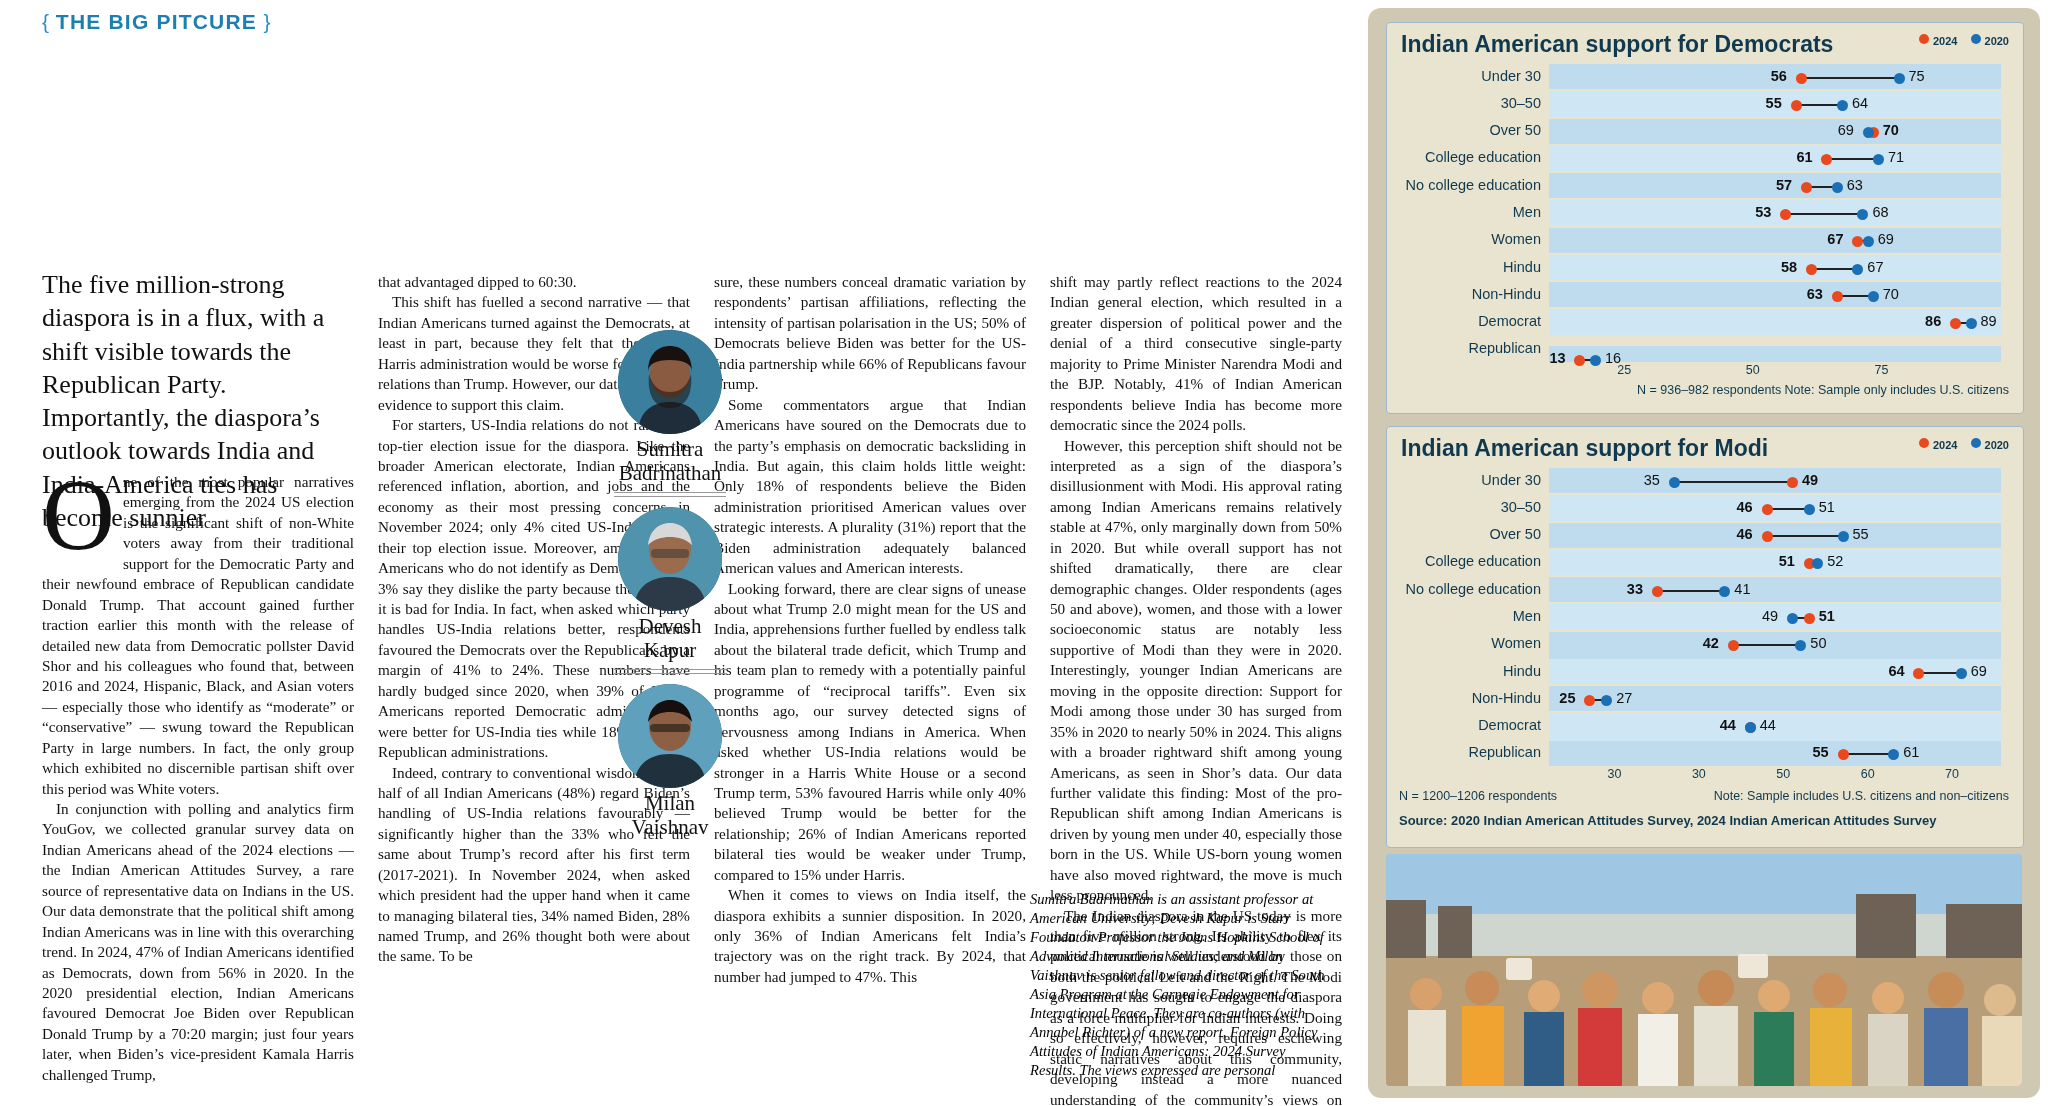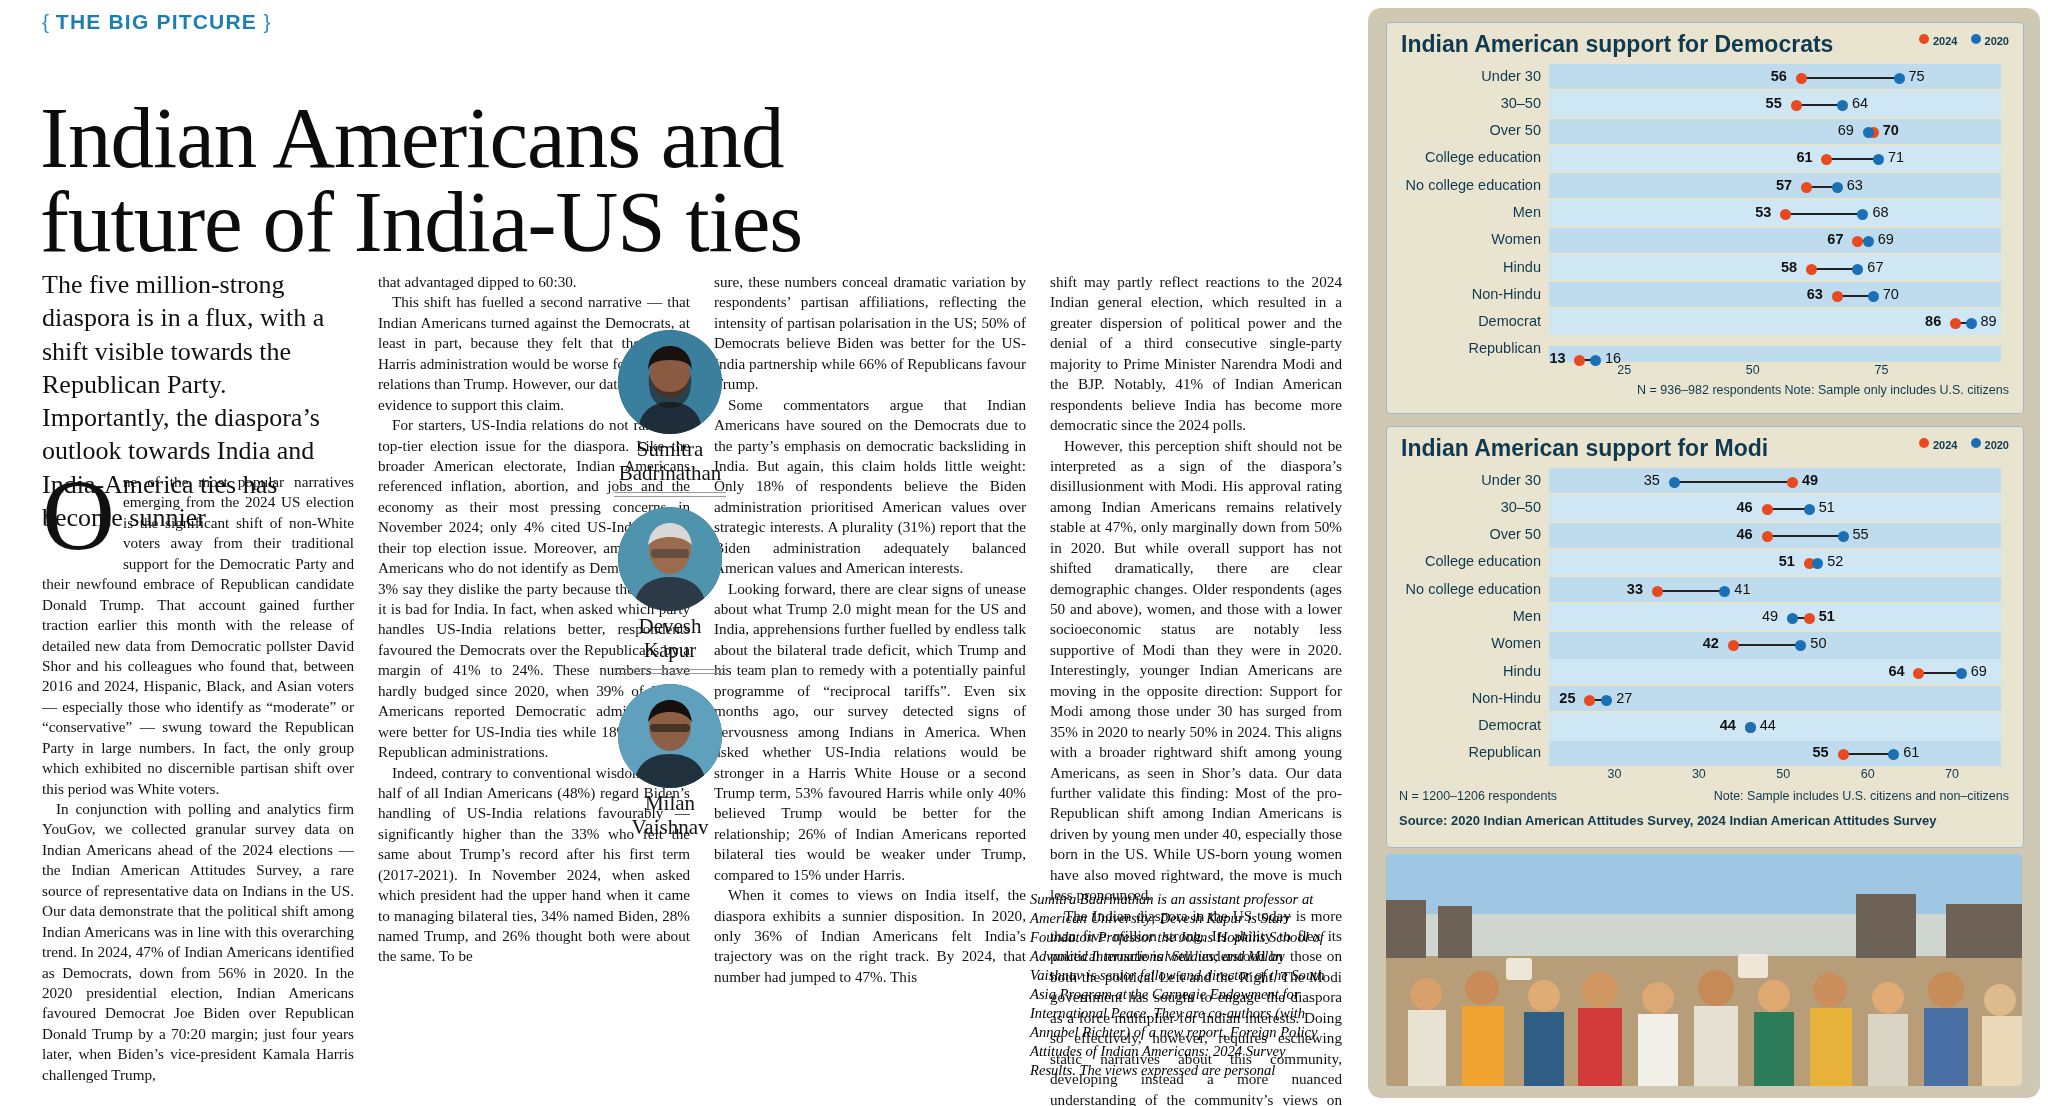--- a/index.html
+++ b/index.html
@@ -68,21 +68,20 @@
 <div class="page">
 
   <div class="left">
 
     <div class="kicker">
       <span class="brace">{</span>
       <span class="big">THE BIG PITCURE</span>
       <span class="brace">}</span>
     </div>
 
-    <h1 class="headline">Indian Americans and future of India-US ties</h1>
 
     <div class="standfirst">The five million-strong diaspora is in a flux, with a shift visible towards the Republican Party. Importantly, the diaspora’s outlook towards India and India-America ties has become sunnier</div>
 
     <div class="cols">
 
       <div class="col col1">
         <p class="first"><span class="dropcap">O</span><span>ne of the most popular narratives emerging from the 2024 US election is the significant shift of non-White voters away from their traditional support for the Democratic Party and their newfound embrace of Republican candidate Donald Trump. That account gained further traction earlier this month with the release of detailed new data from Democratic pollster David Shor and his colleagues who found that, between 2016 and 2024, Hispanic, Black, and Asian voters — especially those who identify as “moderate” or “conservative” — swung toward the Republican Party in large numbers. In fact, the only group which exhibited no discernible partisan shift over this period was White voters.</span></p>
         <p>In conjunction with polling and analytics firm YouGov, we collected granular survey data on Indian Americans ahead of the 2024 elections — the Indian American Attitudes Survey, a rare source of representative data on Indians in the US. Our data demonstrate that the political shift among Indian Americans was in line with this overarching trend. In 2024, 47% of Indian Americans identified as Democrats, down from 56% in 2020. In the 2020 presidential election, Indian Americans favoured Democrat Joe Biden over Republican Donald Trump by a 70:20 margin; just four years later, when Biden’s vice-president Kamala Harris challenged Trump,</p>
       </div>
 

